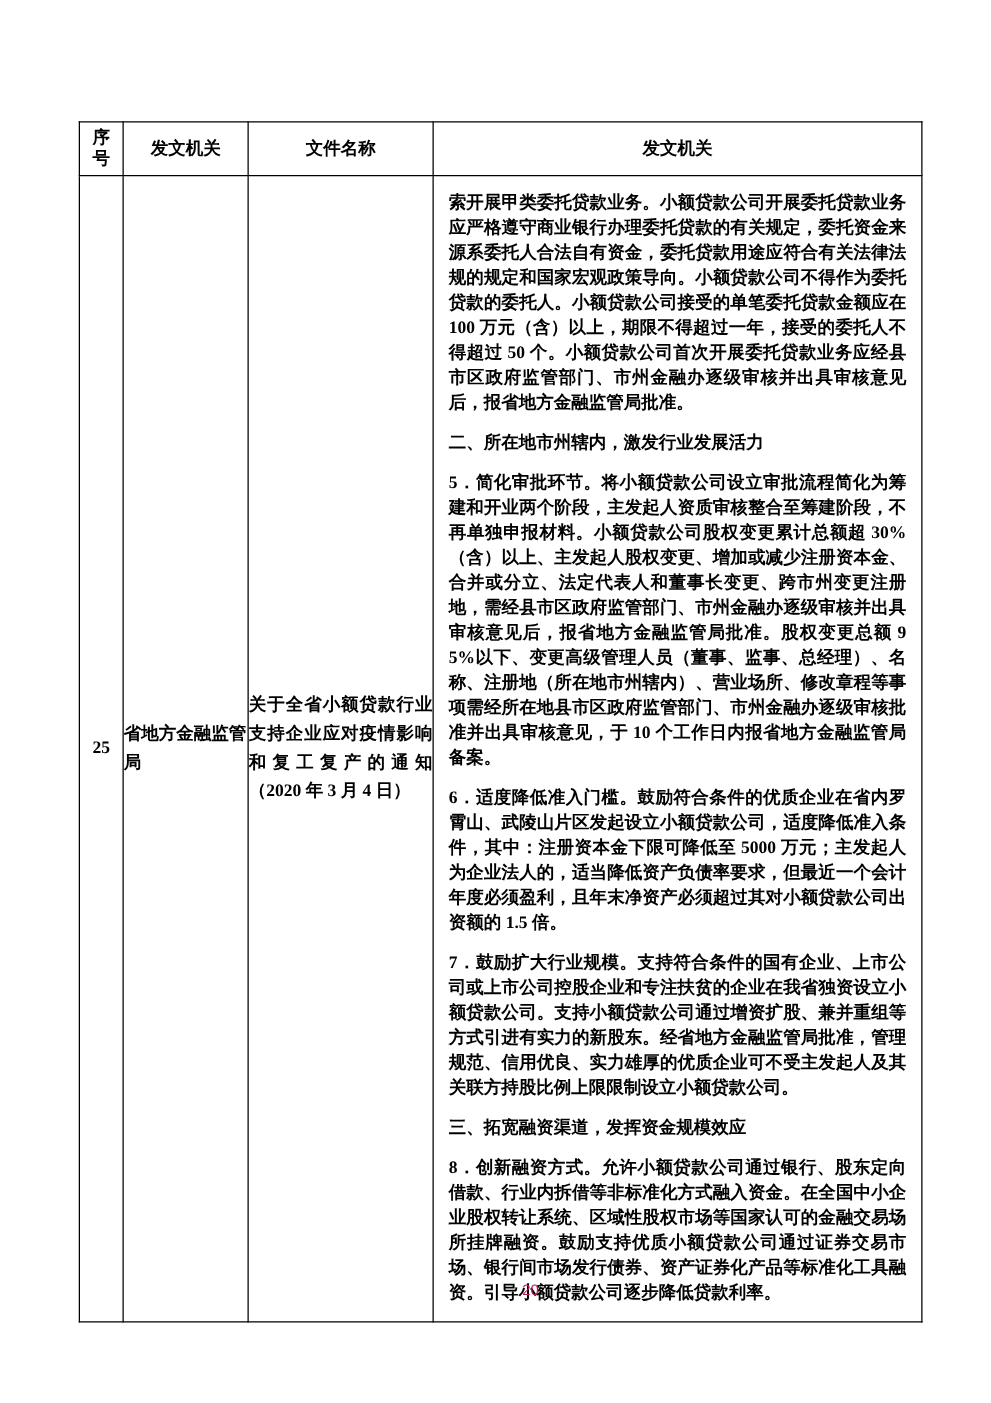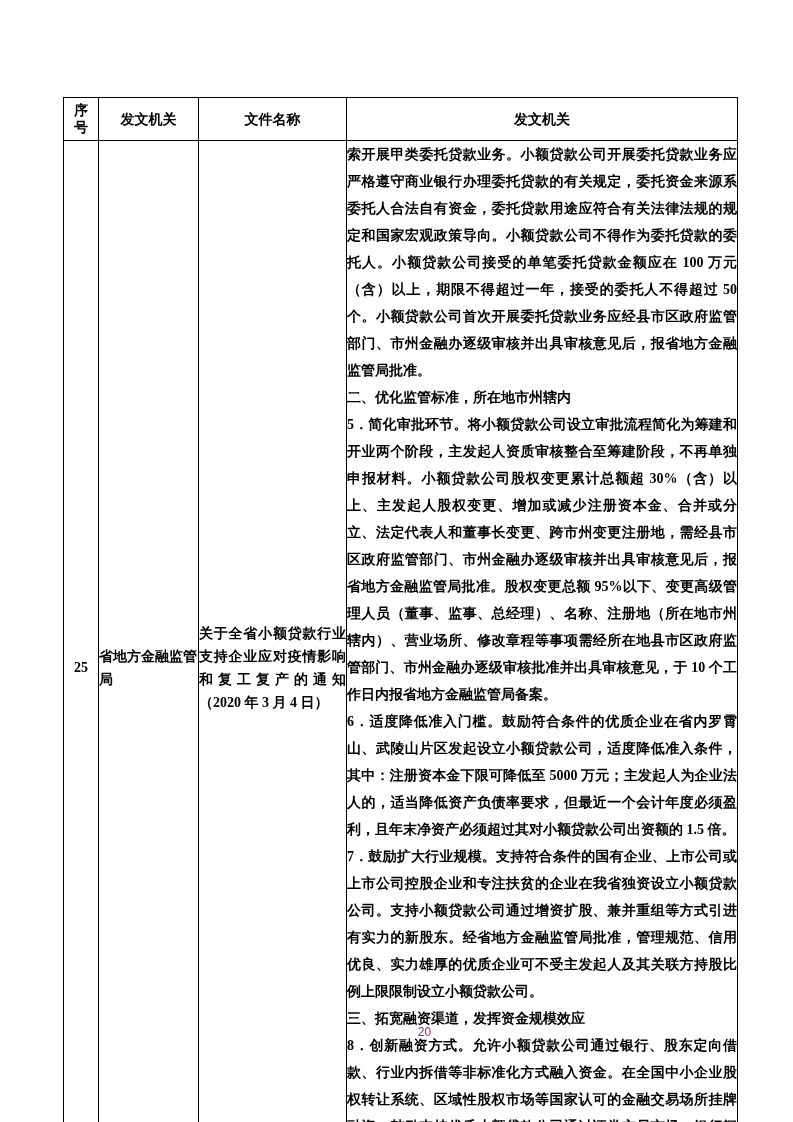--- a/index.html
+++ b/index.html
@@ -56,22 +56,22 @@
     padding: 0 10px 120px 11px;
     line-height: 23px;
     text-align: justify;
     margin-left: 28px;
   }
   td.cell-content {
     vertical-align: top;
     padding: 1px 6px 2px 7px;
   }
   td.cell-content .para {
-    margin: 0;
-    line-height: 27px;
+    margin: 12px;
+    line-height: 20px;
     text-align: justify;
     text-justify: inter-ideograph;
     word-break: break-all;
   }
   .content-wrap {
     min-height: 795px;
   }
   .page-number {
     position: absolute;
     left: 0;
@@ -112,21 +112,21 @@
         </td>
         <td class="cell-agency">
           <span>省地方金融监管局</span>
         </td>
         <td class="cell-docname">
           <span>关于全省小额贷款行业支持企业应对疫情影响和复工复产的通知（2020 年 3 月 4 日）</span>
         </td>
         <td class="cell-content">
           <div class="content-wrap">
               <p class="para">索开展甲类委托贷款业务。小额贷款公司开展委托贷款业务应严格遵守商业银行办理委托贷款的有关规定，委托资金来源系委托人合法自有资金，委托贷款用途应符合有关法律法规的规定和国家宏观政策导向。小额贷款公司不得作为委托贷款的委托人。小额贷款公司接受的单笔委托贷款金额应在 100 万元（含）以上，期限不得超过一年，接受的委托人不得超过 50 个。小额贷款公司首次开展委托贷款业务应经县市区政府监管部门、市州金融办逐级审核并出具审核意见后，报省地方金融监管局批准。</p>
-              <p class="para">二、优化监管标准，所在地市州辖内</p>
+              <p class="para">二、所在地市州辖内，激发行业发展活力</p>
               <p class="para">5．简化审批环节。将小额贷款公司设立审批流程简化为筹建和开业两个阶段，主发起人资质审核整合至筹建阶段，不再单独申报材料。小额贷款公司股权变更累计总额超 30%（含）以上、主发起人股权变更、增加或减少注册资本金、合并或分立、法定代表人和董事长变更、跨市州变更注册地，需经县市区政府监管部门、市州金融办逐级审核并出具审核意见后，报省地方金融监管局批准。股权变更总额 95%以下、变更高级管理人员（董事、监事、总经理）、名称、注册地（所在地市州辖内）、营业场所、修改章程等事项需经所在地县市区政府监管部门、市州金融办逐级审核批准并出具审核意见，于 10 个工作日内报省地方金融监管局备案。</p>
               <p class="para">6．适度降低准入门槛。鼓励符合条件的优质企业在省内罗霄山、武陵山片区发起设立小额贷款公司，适度降低准入条件，其中：注册资本金下限可降低至 5000 万元；主发起人为企业法人的，适当降低资产负债率要求，但最近一个会计年度必须盈利，且年末净资产必须超过其对小额贷款公司出资额的 1.5 倍。</p>
               <p class="para">7．鼓励扩大行业规模。支持符合条件的国有企业、上市公司或上市公司控股企业和专注扶贫的企业在我省独资设立小额贷款公司。支持小额贷款公司通过增资扩股、兼并重组等方式引进有实力的新股东。经省地方金融监管局批准，管理规范、信用优良、实力雄厚的优质企业可不受主发起人及其关联方持股比例上限限制设立小额贷款公司。</p>
               <p class="para">三、拓宽融资渠道，发挥资金规模效应</p>
               <p class="para">8．创新融资方式。允许小额贷款公司通过银行、股东定向借款、行业内拆借等非标准化方式融入资金。在全国中小企业股权转让系统、区域性股权市场等国家认可的金融交易场所挂牌融资。鼓励支持优质小额贷款公司通过证券交易市场、银行间市场发行债券、资产证券化产品等标准化工具融资。引导小额贷款公司逐步降低贷款利率。</p>
             </div>
         </td>
       </tr>
     </tbody>
   </table>

